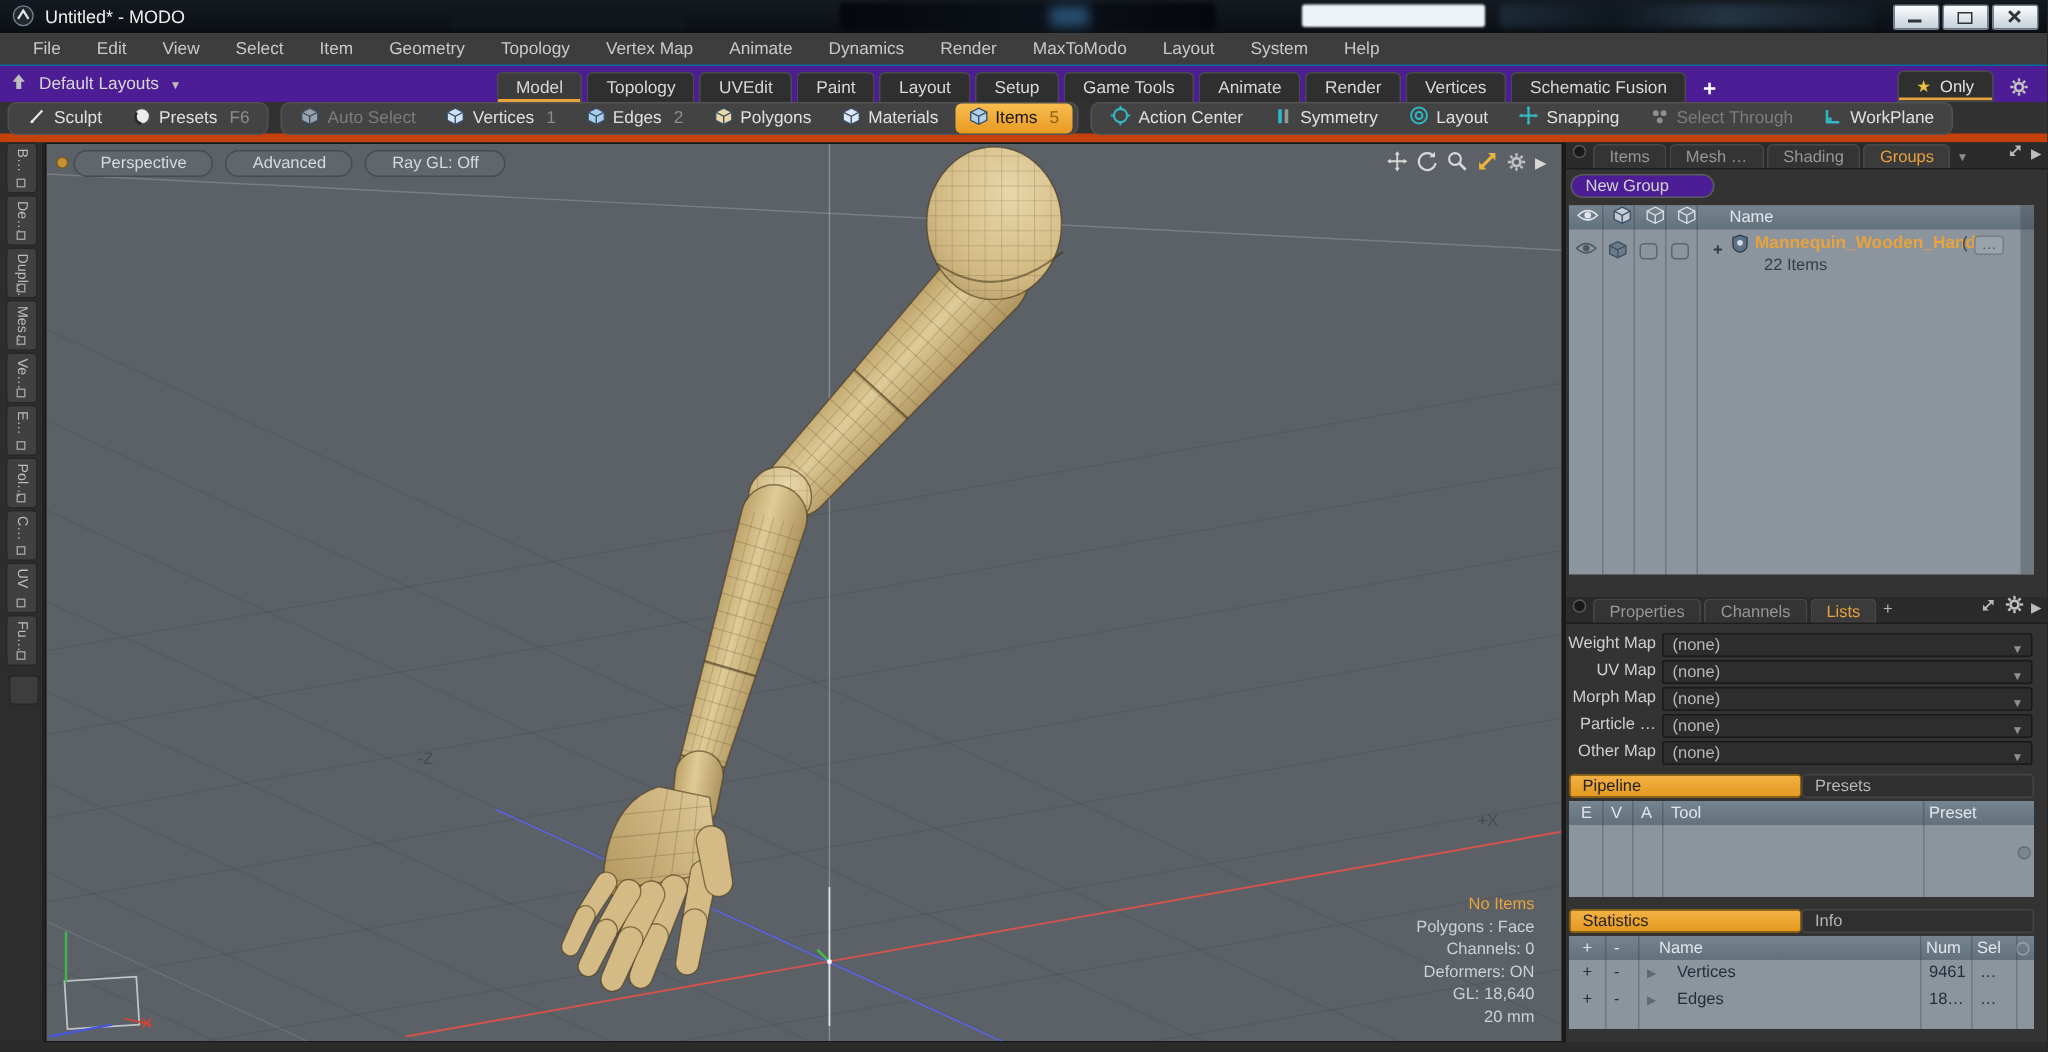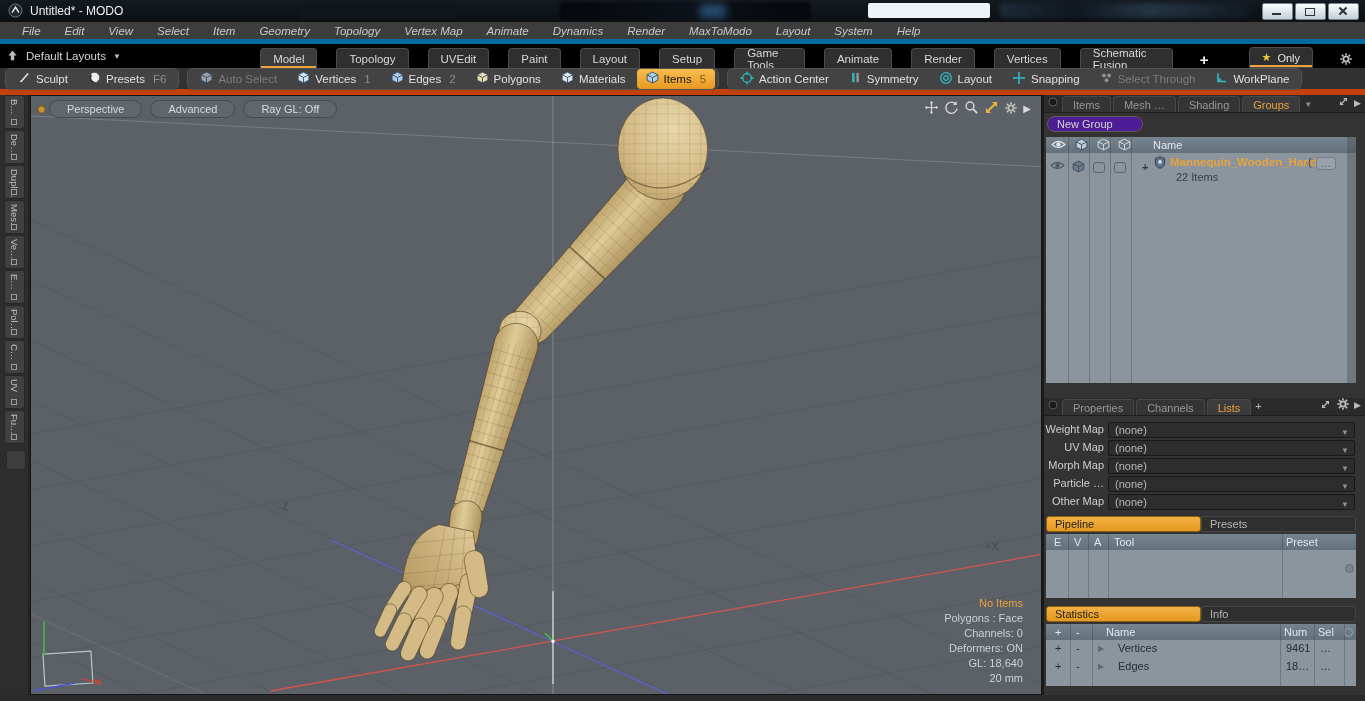--- a/index.html
+++ b/index.html
@@ -16,26 +16,26 @@
   .winbtns{position:absolute;right:6px;top:3px;display:flex;gap:2px;}
   .winbtn{width:29px;height:15px;border-radius:2px;border:1px solid #77828d;
     background:linear-gradient(#fbfdfe,#c4d0da);position:relative;}
   .winbtn .g-min{position:absolute;left:9px;top:9px;width:9px;height:2px;background:#333;}
   .winbtn .g-max{position:absolute;left:9px;top:4px;width:8px;height:6px;border:1.5px solid #333;}
   .winbtn .g-x1,.winbtn .g-x2{position:absolute;left:9px;top:6px;width:10px;height:2px;background:#333;}
   .winbtn .g-x1{transform:rotate(45deg);} .winbtn .g-x2{transform:rotate(-45deg);}
 
   
   .menubar{position:absolute;left:0;top:22px;width:1365px;height:22px;background:#3d3d3d;
-    border-bottom:5px solid #0369a1;display:flex;align-items:center;padding-left:10px;box-sizing:border-box;font-style:italic;}
+    border-bottom:1px solid #0369a1;display:flex;align-items:center;padding-left:10px;box-sizing:border-box;}
   .menu-item{color:#c9c9c9;font-size:11.5px;padding:0 12px;height:22px;display:flex;align-items:center;}
 
   
-  .layoutbar{position:absolute;left:0;top:44px;width:1365px;height:24px;background:#000000;
-    display:flex;align-items:flex-end;box-sizing:border-box;padding:0 4px 0 6px;gap:16px;}
+  .layoutbar{position:absolute;left:0;top:44px;width:1365px;height:24px;background:#4c1d95;
+    display:flex;align-items:flex-end;box-sizing:border-box;padding:0 4px 0 6px;}
   .lb-left{display:flex;align-items:center;gap:7px;height:24px;width:325px;color:#d8d8d8;font-size:11.5px;}
   .lb-caret{font-size:8px;color:#bdbdbd;}
   .ltab{display:inline-flex;align-items:center;height:19px;padding:0 12px;background:#2f2f2f;
     border:1px solid #4b4b4b;border-bottom:none;border-radius:4px 4px 0 0;color:#d8d8d8;
     margin-right:3px;font-size:11.5px;}
   .ltab.active{background:#3c3c3c;box-shadow:inset 0 -2px 0 #e8a33d;}
   .lb-plus{color:#fff;font-size:15px;font-weight:bold;padding:0 8px;}
   .lb-spacer{flex:1;}
   .onlybtn{display:inline-flex;align-items:center;gap:6px;height:19px;padding:0 12px;background:#2f2f2f;
     border:1px solid #4b4b4b;border-radius:4px 4px 0 0;color:#e3e3e3;box-shadow:inset 0 -2px 0 #e8a33d;margin-right:10px;}

